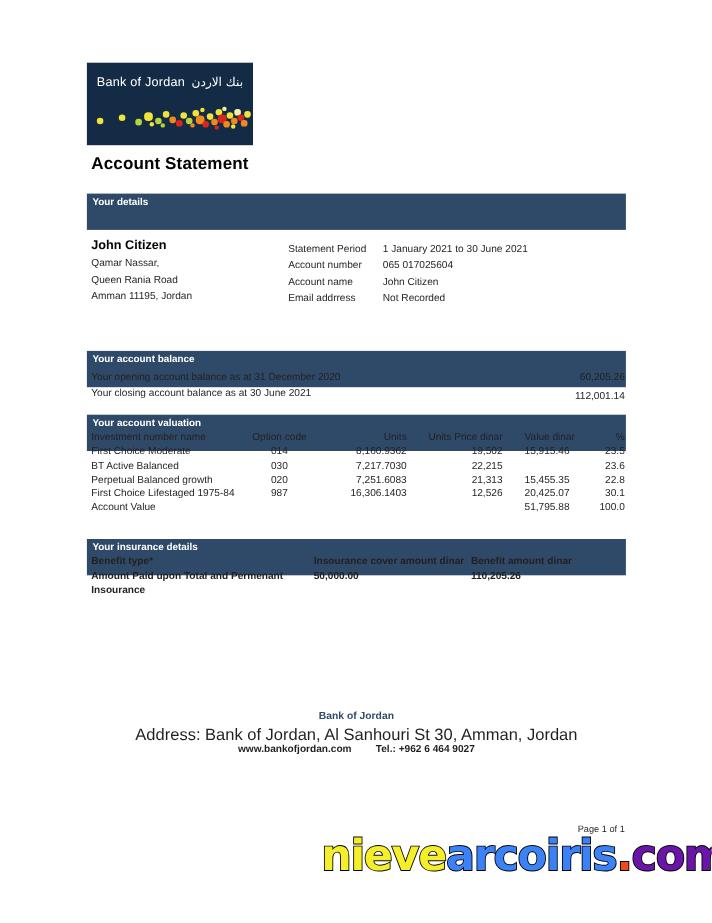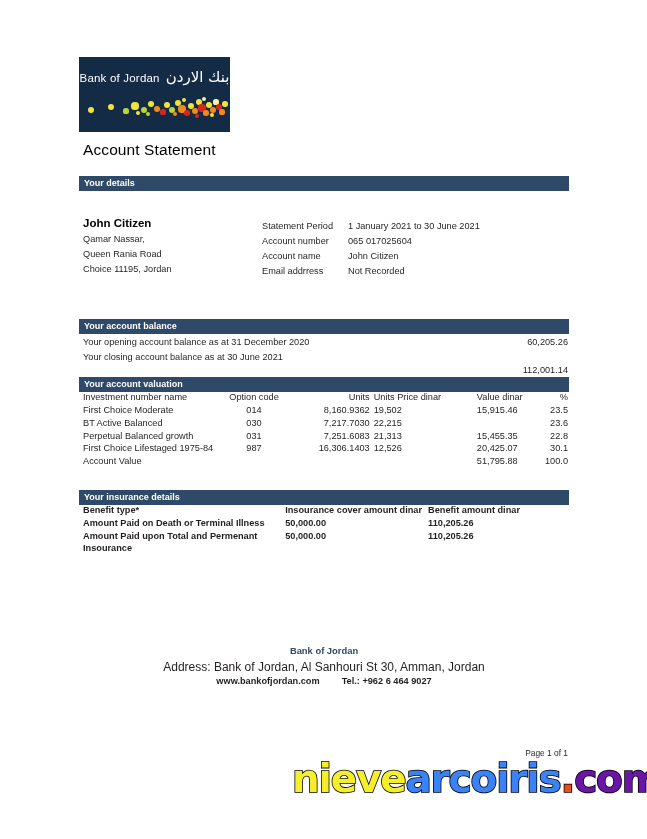--- a/index.html
+++ b/index.html
@@ -39,21 +39,21 @@
     left: 0; right: 0;
     top: 11px;
     text-align: center;
     color: #ffffff;
     font-size: 11.5px;
     letter-spacing: .2px;
     white-space: nowrap;
   }
   .logo-text .ar {
     font-family: "DejaVu Sans", sans-serif;
-    font-size: 15px;
+    font-size: 11px;
     margin-left: 6px;
     margin-top: 36px;
   }
   .dots {
     position: absolute;
     left: 0; top: 40px;
     width: 151px;
     height: 28px;
   }
   .dots i {
@@ -61,31 +61,31 @@
     display: block;
     border-radius: 50%;
   }
 
   
   .doc-title {
     position: absolute;
     left: 83px;
     top: 141px;
     font-size: 15.5px;
-    font-weight: normal;
+    font-weight: bold;
     color: #000;
     letter-spacing: .1px;
   }
 
   
   .bar {
     position: absolute;
     left: 79px;
     width: 490px;
-    height: 15px;
+    height: 33px;
     background: #2f4a68;
     color: #ffffff;
     font-size: 9px;
     font-weight: bold;
     line-height: 15px;
     padding-left: 5px;
     box-sizing: border-box;
     white-space: nowrap;
   }
   #bar-details    { top: 176px; }
@@ -140,21 +140,21 @@
   .vt th, .vt td {
     padding: 0 0 2.6px 0;
     font-weight: normal;
     vertical-align: top;
     white-space: nowrap;
   }
   .vt th { padding-bottom: 3.4px; }
   .col-name  { width: 140px; text-align: left;   padding-left: 4px !important; }
   .col-code  { width: 72px;  text-align: center; }
   .col-units { width: 92px;  text-align: right;  padding-right: 4px !important; }
-  .col-price { width: 88px;  text-align: left;  padding-right: 10px !important; }
+  .col-price { width: 88px;  text-align: right;  padding-right: 10px !important; }
   .col-value { width: 60px;  text-align: left;   padding-left: 10px !important; }
   .col-pct   { width: 38px;  text-align: right;  padding-right: 1px !important; }
 
   
   .it {
     position: absolute;
     left: 79px;
     top: 505px;
     width: 490px;
   }
@@ -184,21 +184,21 @@
     white-space: nowrap;
   }
   #foot-name {
     top: 645px;
     font-size: 9.4px;
     font-weight: bold;
     color: #2f4a68;
   }
   #foot-addr {
     top: 660px;
-    font-size: 12px;
+    font-size: 15px;
     color: #231f20;
   }
   #foot-contact {
     top: 676px;
     font-size: 9.2px;
     font-weight: bold;
     color: #231f20;
   }
   #foot-contact .sep { display: inline-block; width: 22px; }
 
@@ -278,37 +278,37 @@
       </div>
   </div>
 
   <div class="doc-title">Account Statement</div>
 
   <div class="bar" id="bar-details">Your details</div>
 
   <div class="cust-name">John Citizen</div>
   <div class="t cust-line" style="top:233px">Qamar Nassar,</div>
   <div class="t cust-line" style="top:248px">Queen Rania Road</div>
-  <div class="t cust-line" style="top:263px">Choice 11195, Jordan</div>
+  <div class="t cust-line" style="top:263px">Amman 11195, Jordan</div>
 
   <div class="t lbl-col" style="top:220px">Statement Period</div>
   <div class="t val-col" style="top:220px">1 January 2021 to 30 June 2021</div>
   <div class="t lbl-col" style="top:235px">Account number</div>
   <div class="t val-col" style="top:235px">065 017025604</div>
   <div class="t lbl-col" style="top:250px">Account name</div>
   <div class="t val-col" style="top:250px">John Citizen</div>
   <div class="t lbl-col" style="top:265px">Email addrress</div>
   <div class="t val-col" style="top:265px">Not Recorded</div>
 
   <div class="bar" id="bar-balance">Your account balance</div>
 
   <div class="t bal-label" style="top:336px">Your opening account balance as at 31 December 2020</div>
   <div class="t bal-value" style="top:336px">60,205.26</div>
   <div class="t bal-label" style="top:351px">Your closing account balance as at 30 June 2021</div>
-  <div class="t bal-value" style="top:364px">112,001.14</div>
+  <div class="t bal-value" style="top:354px">112,001.14</div>
 
   <div class="bar" id="bar-valuation">Your account valuation</div>
 
   <div class="vt">
     <table>
       <thead>
         <tr>
           <th class="col-name">Investment number name</th>
           <th class="col-code">Option code</th>
           <th class="col-units">Units</th>
@@ -329,21 +329,21 @@
         <tr>
           <td class="col-name">BT Active Balanced</td>
           <td class="col-code">030</td>
           <td class="col-units">7,217.7030</td>
           <td class="col-price">22,215</td>
           <td class="col-value"></td>
           <td class="col-pct">23.6</td>
         </tr>
         <tr>
           <td class="col-name">Perpetual Balanced growth</td>
-          <td class="col-code">031</td>
+          <td class="col-code">020</td>
           <td class="col-units">7,251.6083</td>
           <td class="col-price">21,313</td>
           <td class="col-value">15,455.35</td>
           <td class="col-pct">22.8</td>
         </tr>
         <tr>
           <td class="col-name">First Choice Lifestaged 1975-84</td>
           <td class="col-code">987</td>
           <td class="col-units">16,306.1403</td>
           <td class="col-price">12,526</td>
@@ -368,25 +368,20 @@
     <table>
       <thead>
         <tr>
           <th class="ic-type">Benefit type*</th>
           <th class="ic-cover">Insourance cover amount dinar</th>
           <th class="ic-ben">Benefit amount dinar</th>
         </tr>
       </thead>
       <tbody>
         <tr>
-          <td class="ic-type">Amount Paid on Death or Terminal Illness</td>
-          <td class="ic-cover">50,000.00</td>
-          <td class="ic-ben">110,205.26</td>
-        </tr>
-        <tr>
           <td class="ic-type">Amount Paid upon Total and Permenant</td>
           <td class="ic-cover">50,000.00</td>
           <td class="ic-ben">110,205.26</td>
         </tr>
         <tr>
           <td class="ic-type">Insourance</td>
           <td class="ic-cover"></td>
           <td class="ic-ben"></td>
         </tr>
       </tbody>

